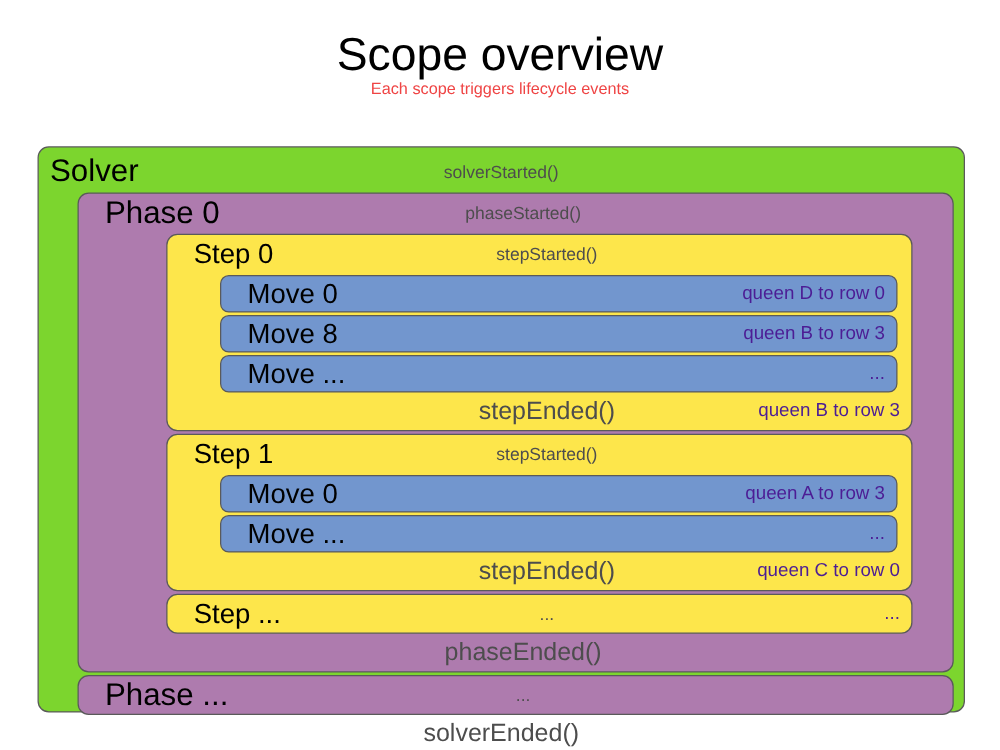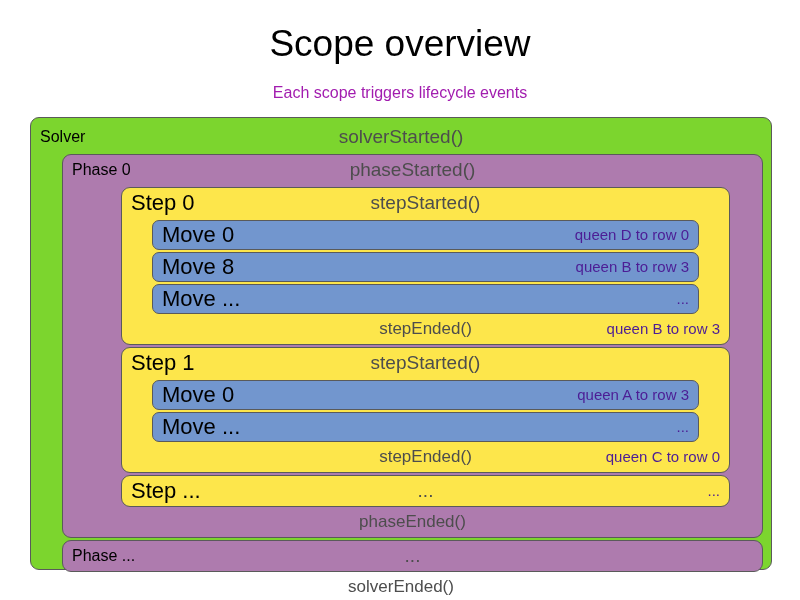--- a/index.html
+++ b/index.html
@@ -27,41 +27,42 @@
     padding-top: 24px;
   }
   .title {
     font-size: 37px;
     color: #000000;
     line-height: 1.08;
     font-weight: normal;
     letter-spacing: 0px;
   }
   .subtitle {
-    font-size: 16px;
-    color: #a21caf;
-    margin-top: 20px;
+    font-size: 13px;
+    color: #ef4444;
+    margin-top: 0;
     line-height: 1.1;
   }
 
   
   .diagram {
     position: absolute;
     left: 30px;
     top: 117px;
     width: 742px;
     height: 453px;
     box-sizing: border-box;
   }
 
   .box {
     box-sizing: border-box;
     border: 1px solid #5a5a5a;
     border-radius: 9px;
     position: relative;
+    padding-left: 12px;
   }
 
   .scope-solver {
     background: #7CD52E;
     width: 100%;
     height: 100%;
     padding: 4px 0 0 0;
   }
 
   .scope-phase {
@@ -69,21 +70,21 @@
     margin: 2px 8px 0 31px;
   }
 
   .scope-step {
     background: #FDE64B;
     margin: 2px 32px 0 58px;
   }
 
   .scope-move {
     background: #7296CE;
-    margin: 2px 30px 0 30px;
+    margin: 2px 11px 0 30px;
     border-radius: 7px;
     text-decoration: underline;
   }
 
   
   .row {
     position: relative;
     display: block;
     height: 30px;
     line-height: 30px;
@@ -91,34 +92,34 @@
   }
   .row.move-row {
     height: 28px;
     line-height: 28px;
   }
 
   .label {
     position: absolute;
     left: 9px;
     top: 0;
-    font-size: 16px;
+    font-size: 25px;
     color: #000000;
   }
   .label.small {
     font-size: 22px;
   }
 
   .event {
     position: absolute;
     left: 0;
     right: 0;
     top: 0;
     text-align: center;
-    font-size: 19px;
+    font-size: 14px;
     color: #4D4D4D;
   }
 
   .detail {
     position: absolute;
     right: 9px;
     top: 0;
     font-size: 15px;
     color: #4c1d95;
   }
@@ -128,21 +129,21 @@
 
   
   .footer {
     position: relative;
     height: 30px;
     line-height: 30px;
     white-space: nowrap;
   }
 
   .footer .event {
-    font-size: 17px;
+    font-size: 20px;
   }
 </style>
 </head>
 <body>
 
 <div class="page">
 
   <div class="heading">
     <div class="title">Scope overview</div>
     <div class="subtitle">Each scope triggers lifecycle events</div>

